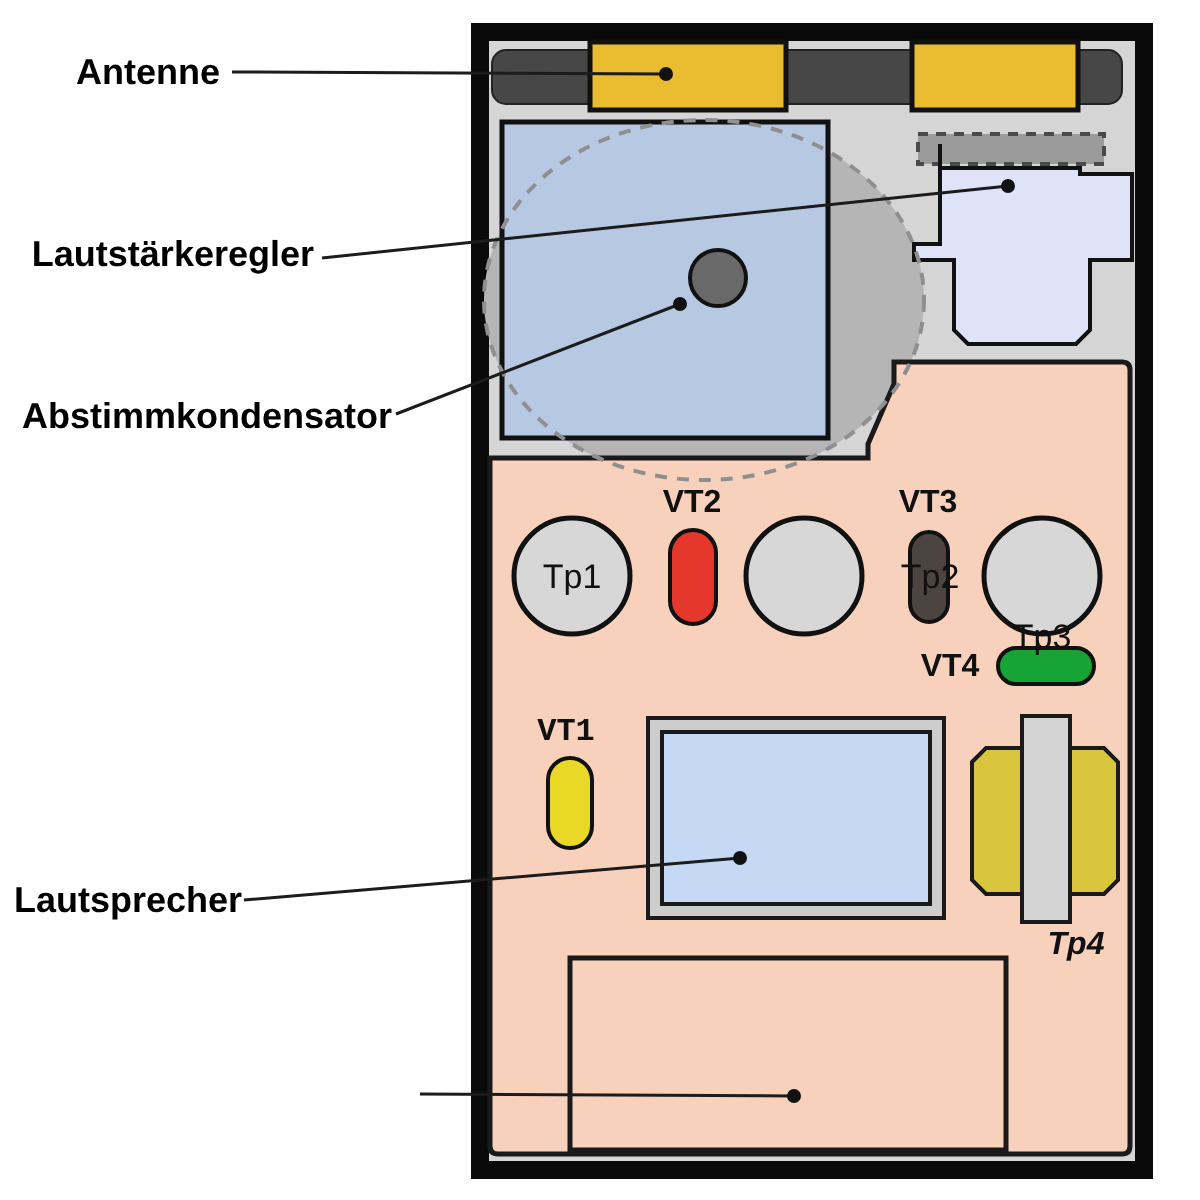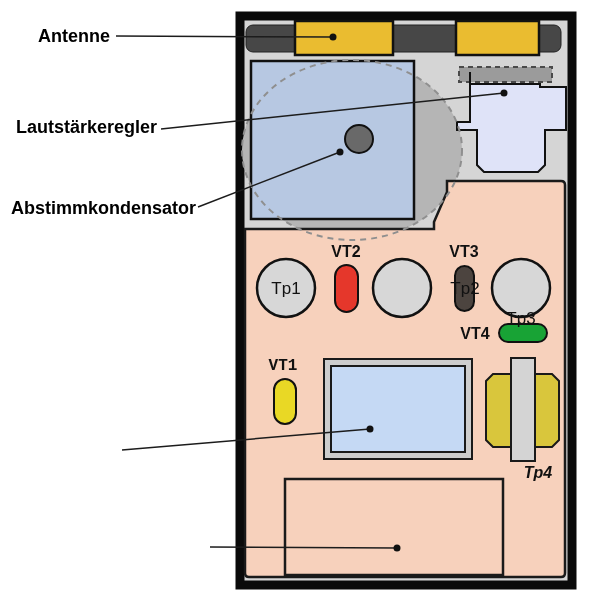--- a/index.html
+++ b/index.html
@@ -73,20 +73,21 @@
       <circle cx="504" cy="93" r="3.5"></circle>
       <circle cx="340" cy="152" r="3.5"></circle>
       <circle cx="370" cy="429" r="3.5"></circle>
       <circle cx="397" cy="548" r="3.5"></circle>
     </g>
   </svg>
 
   <div class="lbl" style="right:490px;top:26px;">Antenne</div>
   <div class="lbl" style="right:443px;top:117px;">Lautstärkeregler</div>
   <div class="lbl" style="right:404px;top:198px;text-align:center;">Abstimmkondensator</div>
+  <div class="lbl" style="right:479px;top:440px;">Lautsprecher</div>
 
   <div class="clbl" style="left:346px;top:252px;">VT2</div>
   <div class="clbl" style="left:464px;top:252px;">VT3</div>
   <div class="clbl" style="left:475px;top:334px;">VT4</div>
   <div class="clbl" style="left:283px;top:366px;font-family:Liberation Mono, monospace;">VT1</div>
   <div class="clbl" style="left:538px;top:473px;font-style:italic;">Tp4</div>
 
   <div class="tplbl" style="left:286px;top:289px;">Tp1</div>
   <div class="tplbl" style="left:424px;top:289px;margin-left:41px;">Tp2</div>
   <div class="tplbl" style="left:521px;top:287px;margin-top:32px;">Tp3</div>

